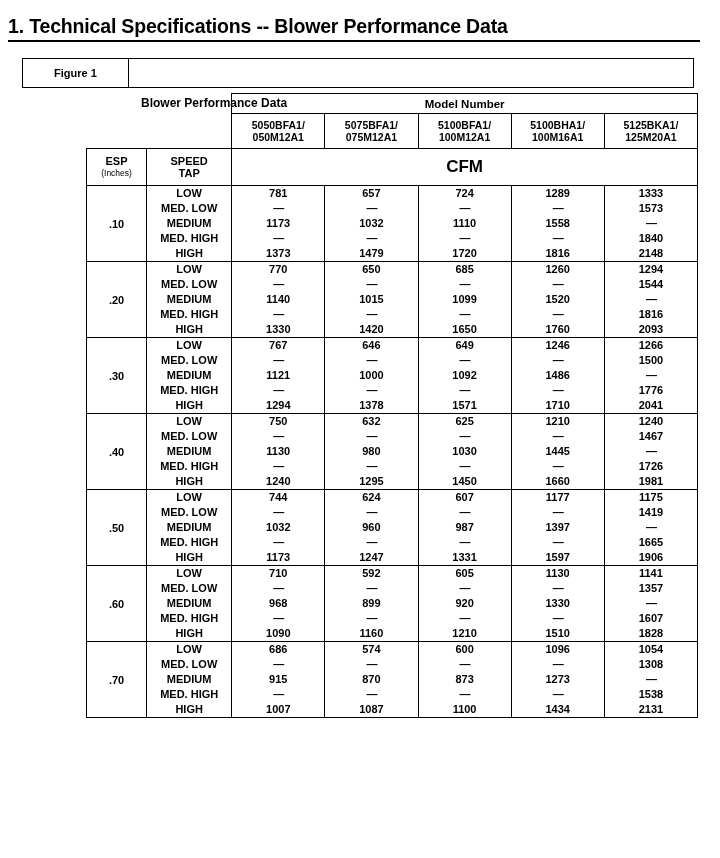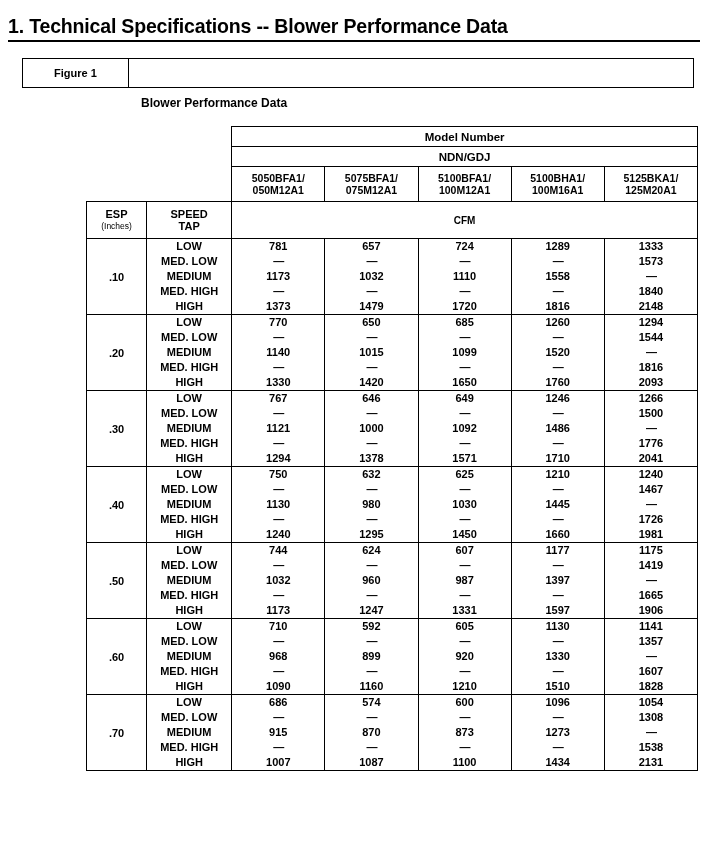--- a/index.html
+++ b/index.html
@@ -70,21 +70,20 @@
     font-weight: bold;
     margin-top: 44px;
   }
 
   
   .table-area {
     position: absolute;
     left: 86px;
     top: 93px;
     width: 508px;
-    margin-top: 33px;
   }
   table.perf {
     border-collapse: collapse;
     table-layout: fixed;
     width: 612px;
     font-size: 11px;
   }
   table.perf td, table.perf th {
     border: 1.2px solid #000;
     padding: 0;
@@ -121,21 +120,21 @@
     font-size: 11px;
     line-height: 12px;
     font-weight: bold;
   }
   .hdr-esp .sub {
     font-size: 8.5px;
     font-weight: normal;
   }
   .hdr-cfm {
     height: 36px;
-    font-size: 10px;
+    font-size: 17px;
     font-weight: bold;
   }
 
   
   .esp-cell {
     font-size: 11px;
     vertical-align: top;
     padding-top: 4px;
     font-weight: bold;
   }
@@ -182,25 +181,20 @@
       <col class="c-model">
       <col class="c-model">
       <col class="c-model">
       <col class="c-model">
     </colgroup>
     <thead>
       <tr>
         <td class="no-border"></td>
         <td class="no-border"></td>
         <td class="hdr-model" colspan="5">Model Number</td>
-      </tr>
-      <tr>
-        <td class="no-border"></td>
-        <td class="no-border"></td>
-        <td class="hdr-brand" colspan="5">NDN/GDJ</td>
       </tr>
       <tr>
         <td class="no-border"></td>
         <td class="no-border"></td>
         <td class="hdr-modelnum">
           <div>5050BFA1/</div>
           <div>050M12A1</div>
         </td>
         <td class="hdr-modelnum">
           <div>5075BFA1/</div>

